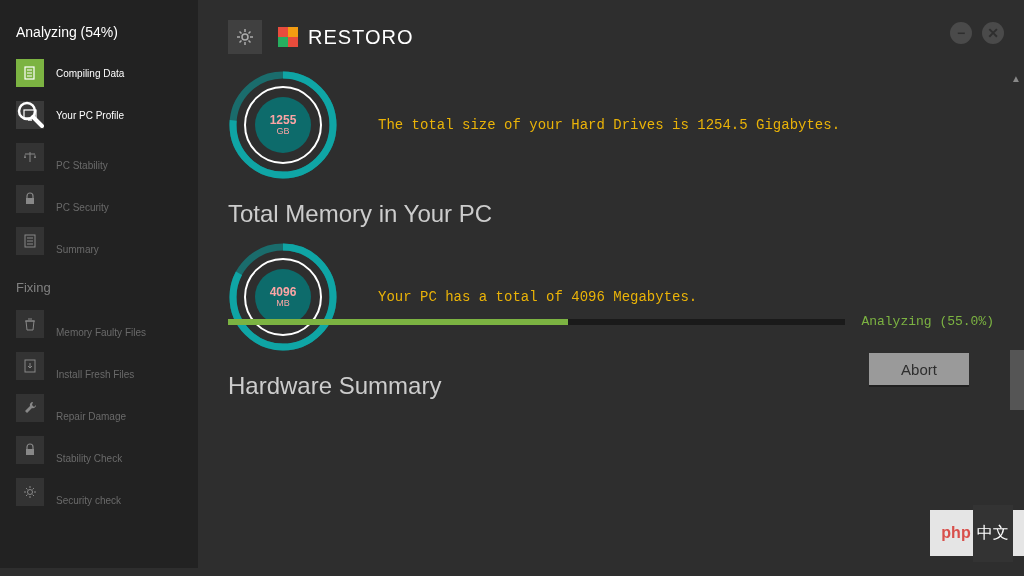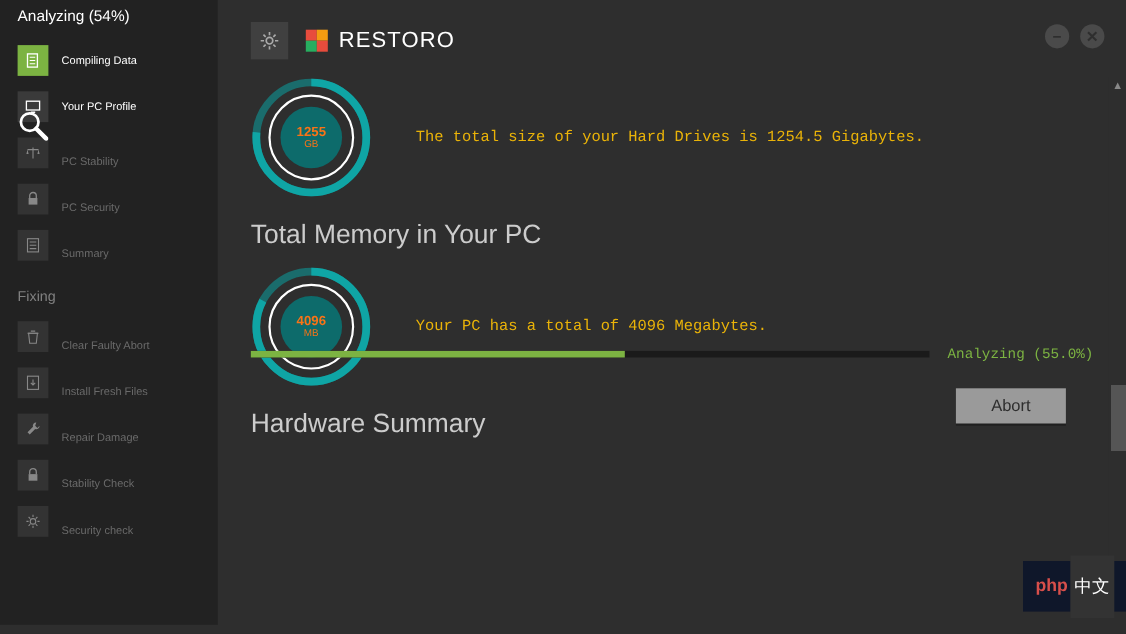--- a/index.html
+++ b/index.html
@@ -9,20 +9,21 @@
       font-family: 'Segoe UI', Arial, sans-serif;
       color: #c0c0c0;
       overflow: hidden;
       position: relative;
     }
     .sidebar {
       position: absolute;
       left: 0; top: 0;
       width: 198px; height: 568px;
       background: #222222;
+      padding-top: 18px;
     }
     .sidebar-header {
       color: #ffffff;
       font-size: 14px;
       padding: 6px 16px 12px;
     }
     .sidebar-section-label {
       color: #808080;
       font-size: 13px;
       padding: 18px 16px 8px;
@@ -132,21 +133,21 @@
       color: #cccccc;
       font-size: 24px;
       font-weight: 400;
       margin: 18px 0 14px;
     }
     .gauge-value {
       position: absolute;
       top: 50%; left: 50%;
       transform: translate(-50%, -50%);
       text-align: center;
-      color: #f97316;
+      color: #fca5a5;
     }
     .gauge-value .num { font-size: 12px; font-weight: bold; display:block; line-height:1; }
     .gauge-value .unit { font-size: 9px; display:block; line-height:1.2; }
     .progress-row {
       position: absolute;
       bottom: 96px;
       left: 30px;
       right: 30px;
       display: flex;
       align-items: center;
@@ -201,21 +202,21 @@
       position: absolute;
       top: 280px; right: 0;
       width: 14px; height: 60px;
       background: #555;
       cursor:pointer;
     }
     .php-badge {
       position: absolute;
       bottom: 20px; right: 0;
       width: 94px; height: 46px;
-      background: #0f172a;
+      background: #e5e5e5;
       display: flex;
       align-items: center;
       justify-content: center;
       gap: 2px;
     }
     .php-text {
       color: #d84f4b;
       font-weight: bold;
       font-size: 16px;
     }
@@ -293,21 +294,21 @@
   <div class="sidebar-section-label">Fixing</div>
 
   <div class="sidebar-item inactive">
     <div class="sidebar-icon">
       <svg width="16" height="16" viewBox="0 0 16 16">
           <path d="M4 5 h8 l-1 9 h-6 Z" fill="none" stroke="#888"></path>
           <line x1="3" y1="5" x2="13" y2="5" stroke="#888"></line>
           <line x1="6" y1="3" x2="10" y2="3" stroke="#888"></line>
         </svg>
     </div>
-    <span class="sidebar-item-label">Clear Faulty Abort</span>
+    <span class="sidebar-item-label">Memory Faulty Files</span>
   </div>
 
   <div class="sidebar-item inactive">
     <div class="sidebar-icon">
       <svg width="16" height="16" viewBox="0 0 16 16">
           <rect x="3" y="2" width="10" height="12" fill="none" stroke="#888"></rect>
           <path d="M8 5 v5 M6 8 l2 2 l2 -2" fill="none" stroke="#888"></path>
         </svg>
     </div>
     <span class="sidebar-item-label">Install Fresh Files</span>

